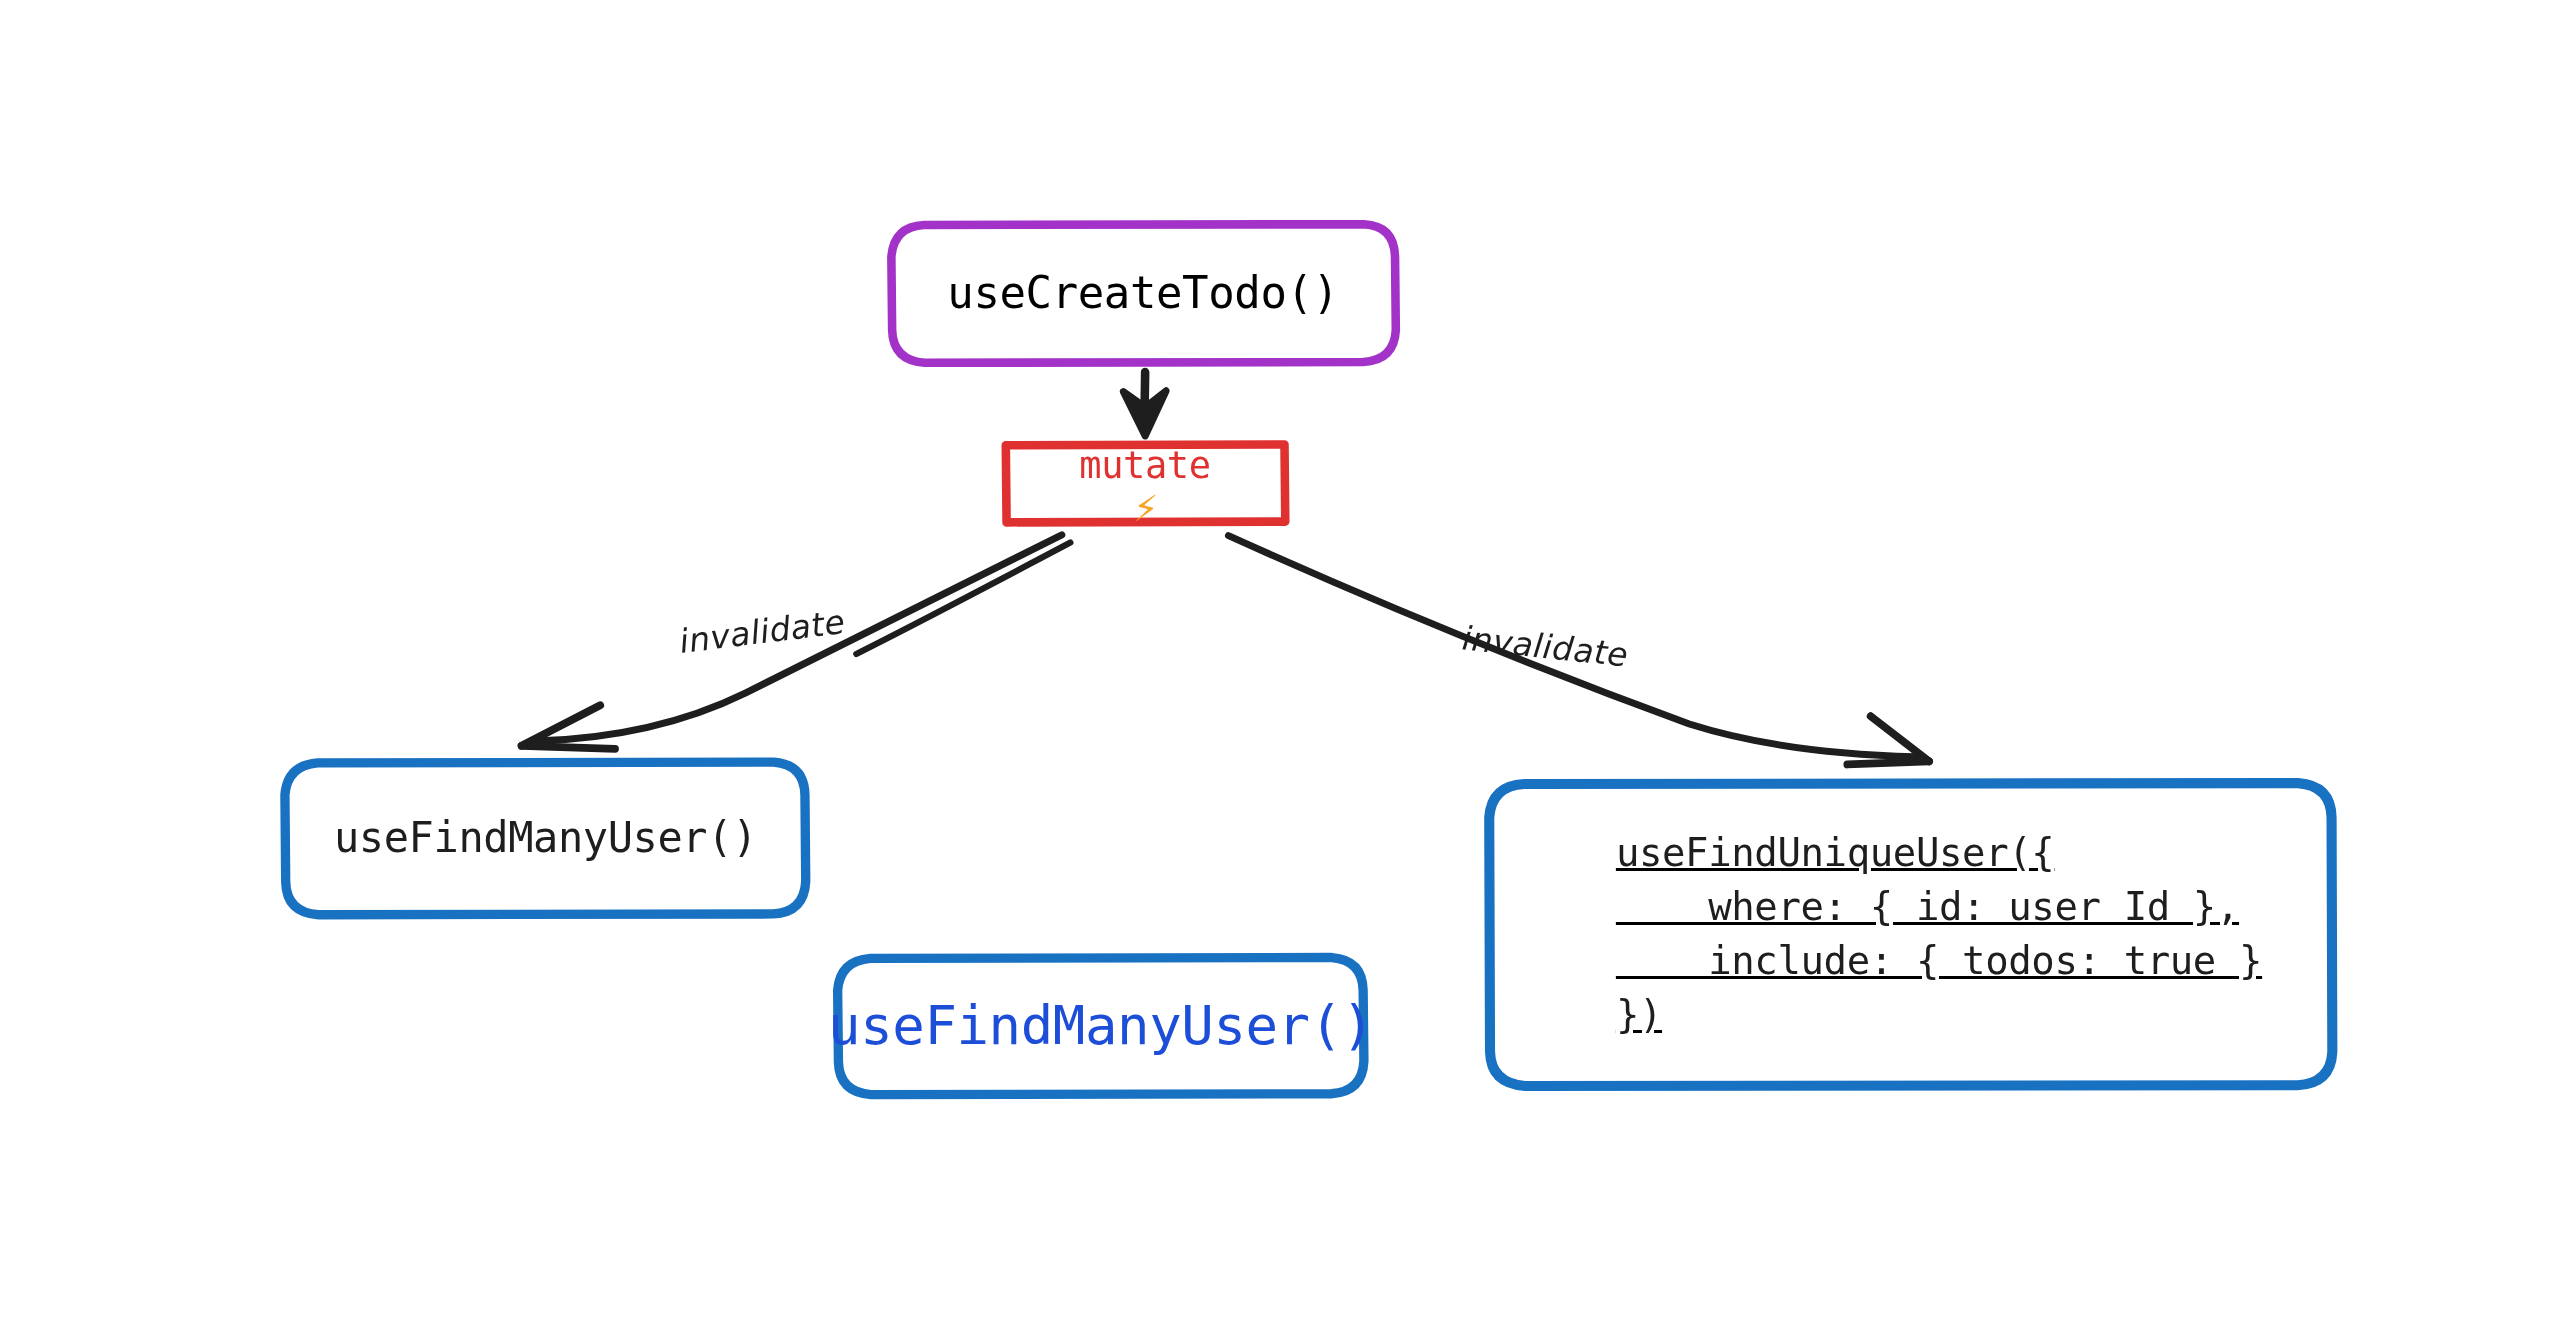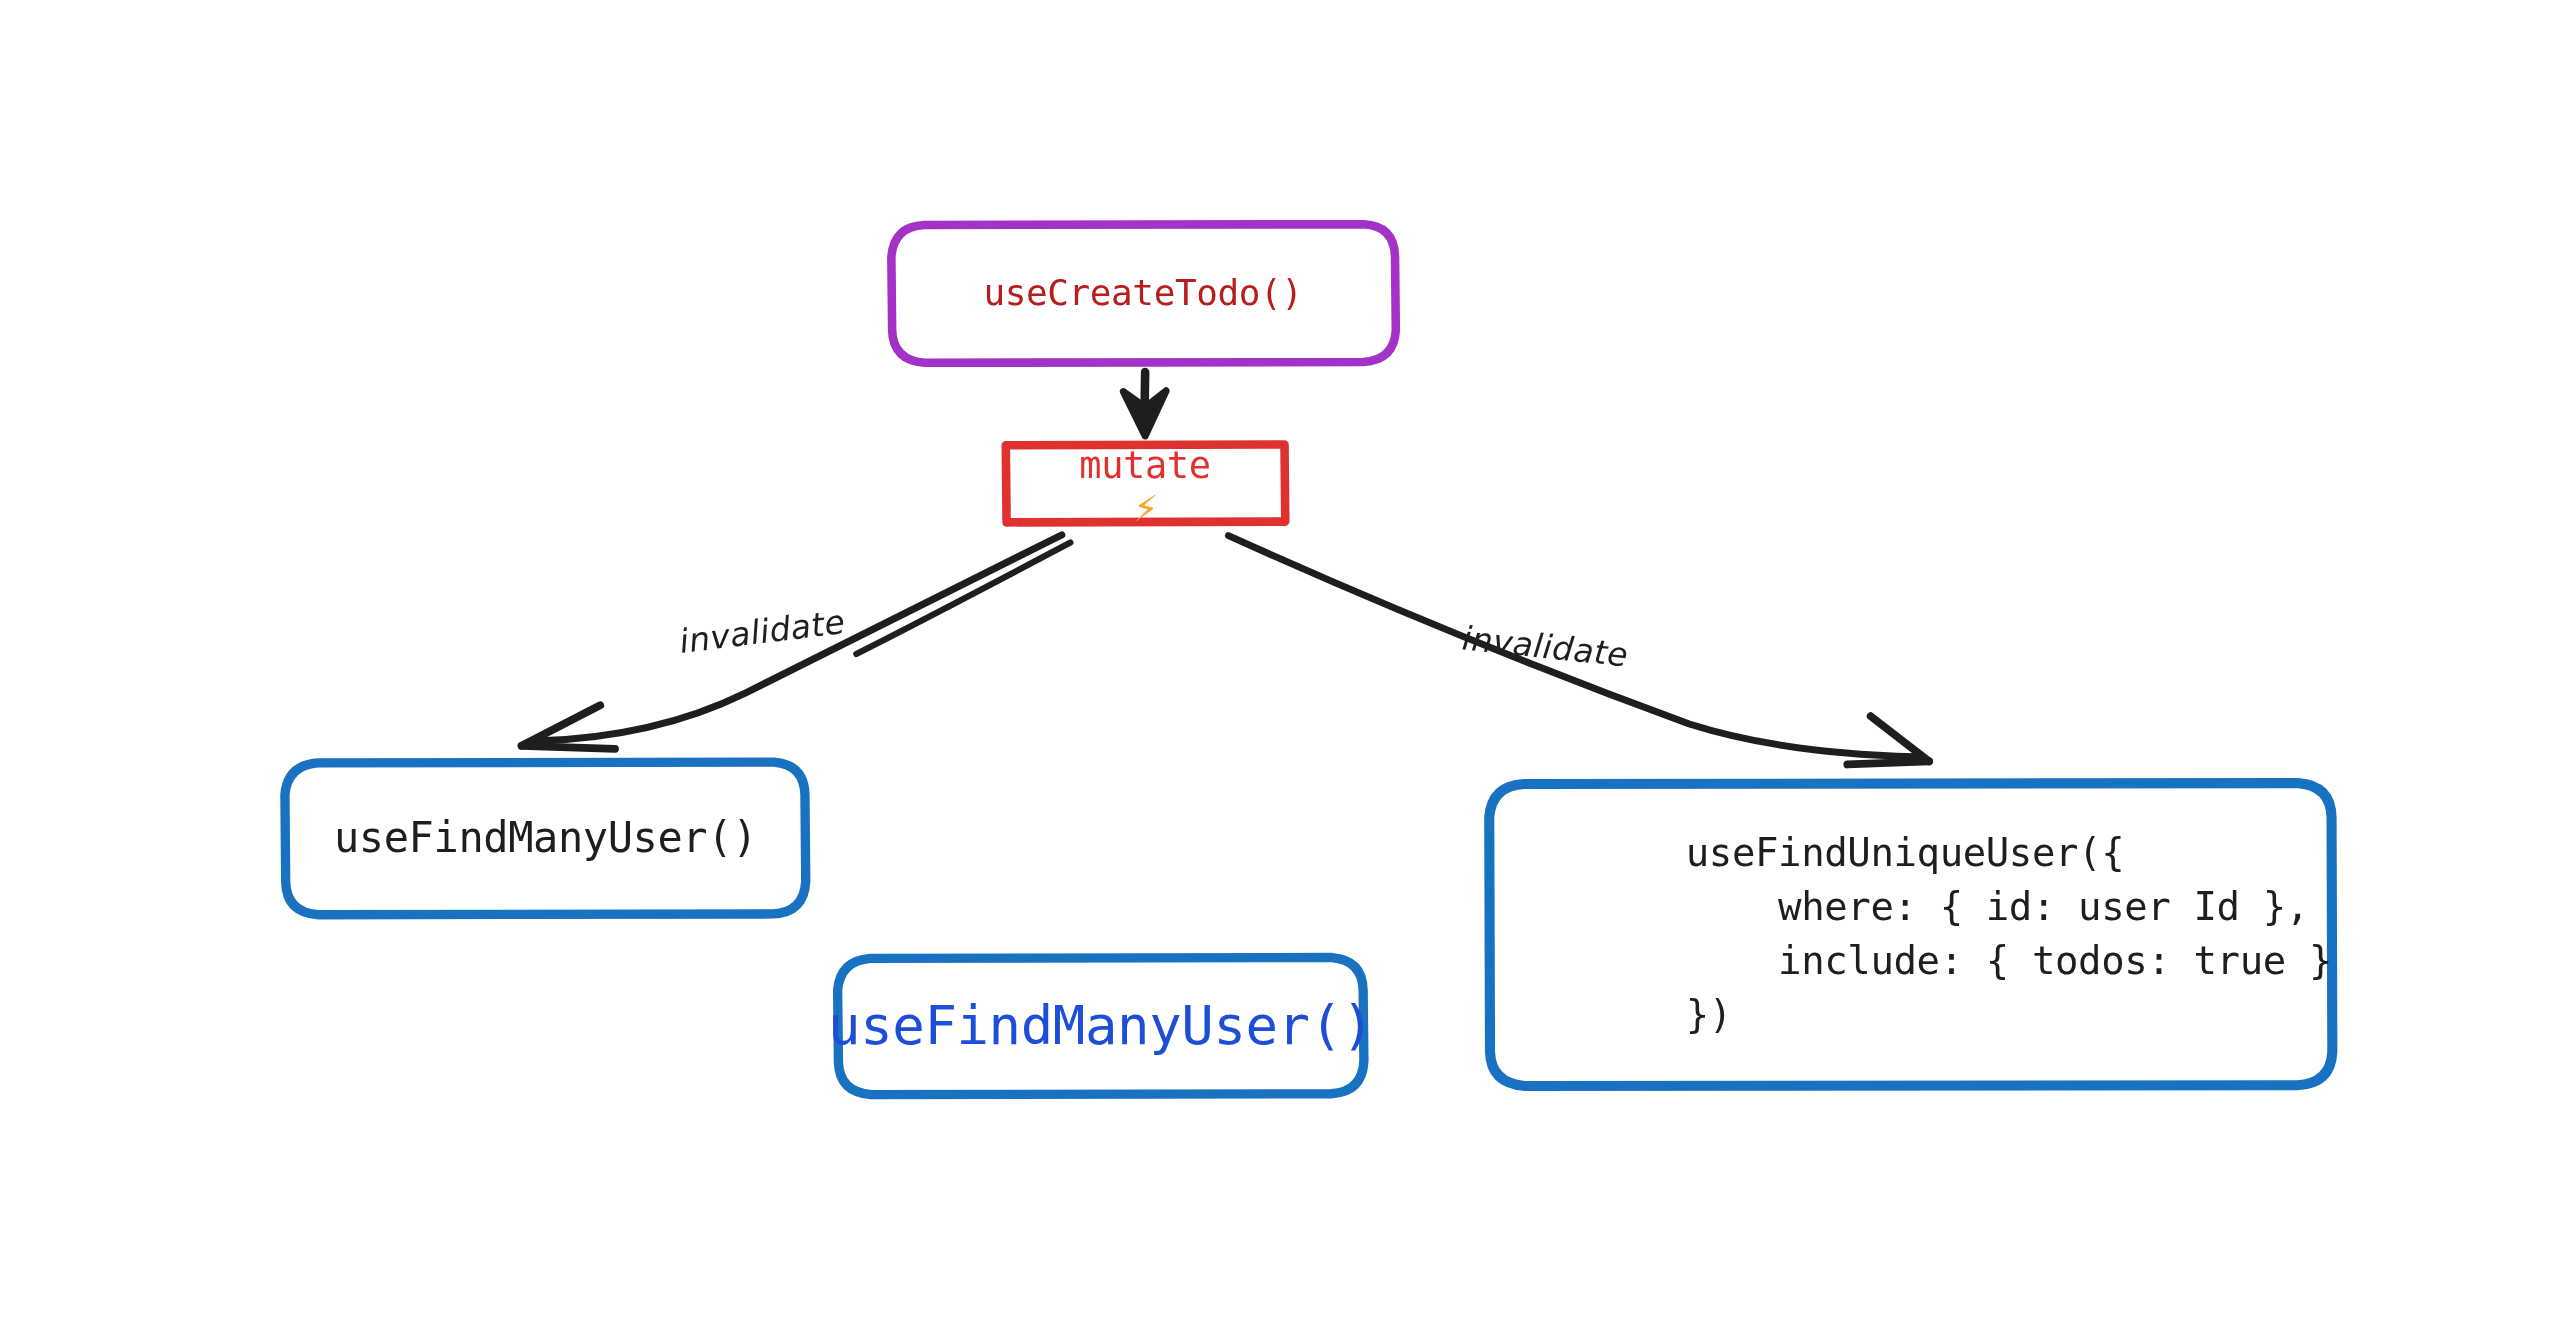--- a/index.html
+++ b/index.html
@@ -40,22 +40,22 @@
 
   
   #node-create-todo {
     left: 891px;
     top: 223px;
     width: 504px;
     height: 140px;
     justify-content: center;
   }
   #node-create-todo .node-label {
-    font-size: 36px;
-    color: #b91c1c;
+    font-size: 44px;
+    color: #000000;
     letter-spacing: -0.4px;
   }
 
   
   #node-mutate {
     left: 1005px;
     top: 445px;
     width: 280px;
     height: 78px;
     justify-content: center;
@@ -104,22 +104,23 @@
     color: #1d4ed8;
     letter-spacing: -0.4px;
   }
 
   
   #node-find-unique-user {
     left: 1488px;
     top: 782px;
     width: 844px;
     height: 304px;
-    justify-content: flex-end;
+    justify-content: center;
     padding-left: 58px;
+    text-decoration: underline;
   }
   #node-find-unique-user .node-label {
     font-size: 39px;
     color: #1e1e1e;
     letter-spacing: -0.4px;
     line-height: 1.38;
   }
 
   
   .edge-label {

